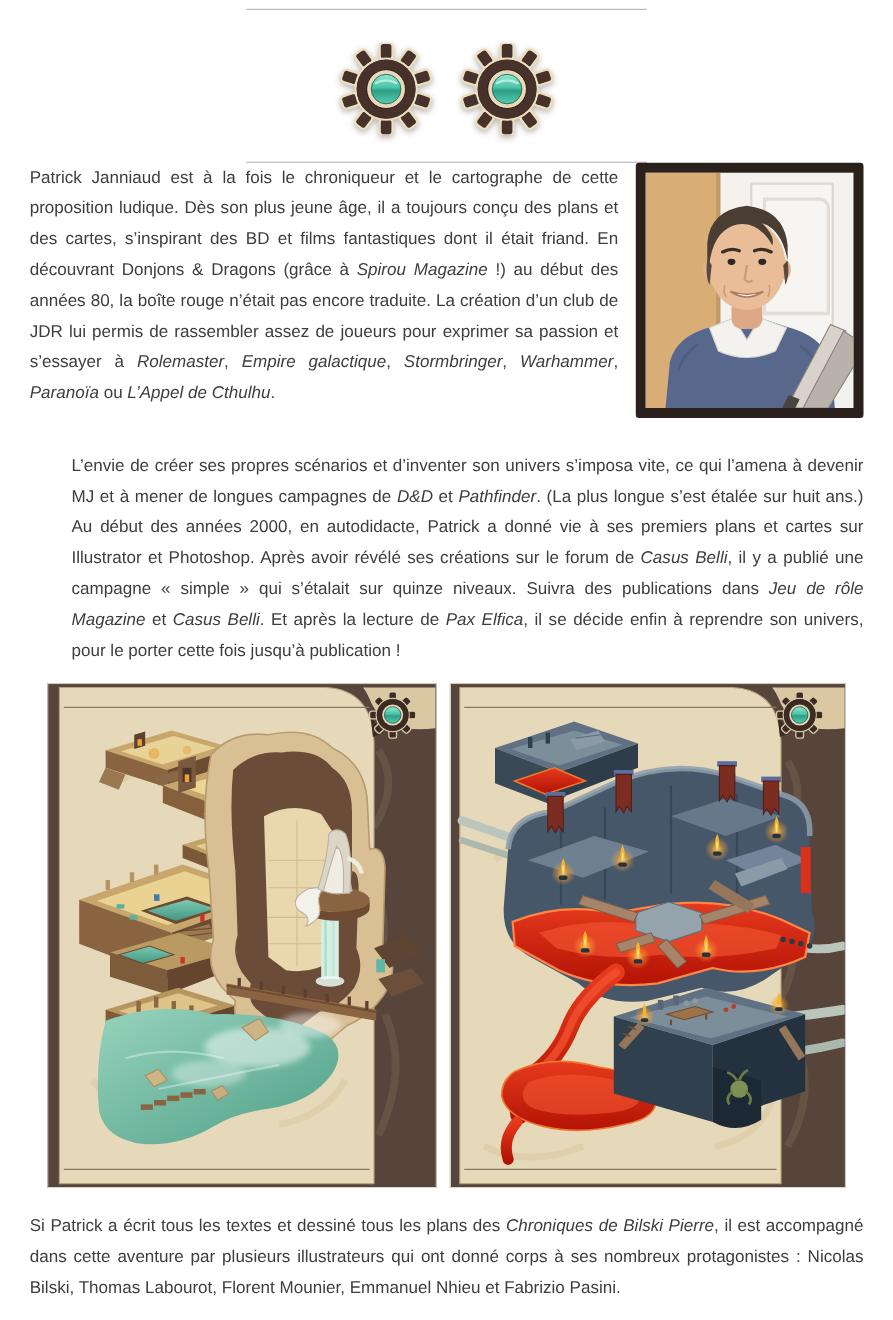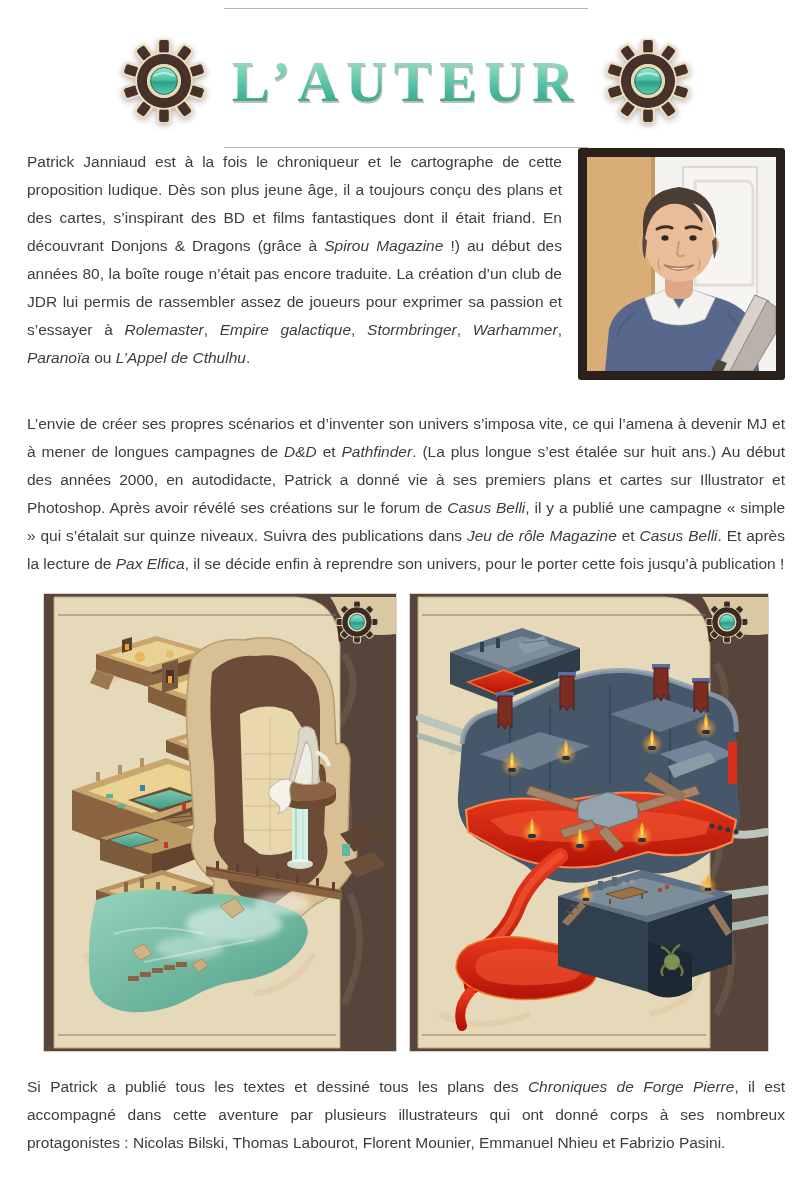--- a/index.html
+++ b/index.html
@@ -25,21 +25,21 @@
       -webkit-background-clip:text;background-clip:text;color:transparent;
     }
   }
   .content{padding:0 27px;}
   .intro{}
   .para{font-size:15.5px;line-height:28px;text-align:justify;margin:0;}
   .photo{
     float:right;width:189px;height:214px;border:9px solid #2a211d;border-radius:3px;
     margin:0 0 8px 16px;background:#f2efe9;line-height:0;box-shadow:inset 0 0 0 1px #17100d;
   }
-  .p2{clear:both;padding-top:22px;}
+  .p2{clear:both;padding-top:22px;margin-left:38px;}
   .maps{display:flex;justify-content:center;gap:12px;margin-top:15px;}
   .map{margin:0;border:1px solid #d9d3c7;line-height:0;background:#57453c;}
   .p3{margin-top:21px;}
   em{font-style:italic;}
 </style>
 </head>
 <body>
 
 <svg width="0" height="0" style="position:absolute" aria-hidden="true">
   <defs>
@@ -89,21 +89,20 @@
         <rect x="43" y="0" width="14" height="18" rx="4" transform="rotate(288 50 50)"></rect>
         <rect x="43" y="0" width="14" height="18" rx="4" transform="rotate(324 50 50)"></rect>
         <circle cx="50" cy="50" r="33"></circle>
       </g>
       <circle cx="50" cy="50" r="32" fill="#46322a"></circle>
       <circle cx="50" cy="50" r="21" fill="#ead9b8" stroke="#241a16" stroke-width="1"></circle>
       <circle cx="50" cy="50" r="16" fill="url(#gemG)" stroke="#1f665a" stroke-width="1"></circle>
       <path d="M38,44 Q50,37 62,44" stroke="#c4f1e2" stroke-width="2.5" fill="none" opacity=".85"></path>
     </svg>
   </span>
-  <h1 class="title">L’AUTEUR</h1>
   <span class="gear-wrap">
     <svg viewBox="0 0 100 100" width="84" height="84">
       <g fill="#46322a" stroke="#ecdfc0" stroke-width="2.5">
         <rect x="43" y="0" width="14" height="18" rx="4"></rect>
         <rect x="43" y="0" width="14" height="18" rx="4" transform="rotate(36 50 50)"></rect>
         <rect x="43" y="0" width="14" height="18" rx="4" transform="rotate(72 50 50)"></rect>
         <rect x="43" y="0" width="14" height="18" rx="4" transform="rotate(108 50 50)"></rect>
         <rect x="43" y="0" width="14" height="18" rx="4" transform="rotate(144 50 50)"></rect>
         <rect x="43" y="0" width="14" height="18" rx="4" transform="rotate(180 50 50)"></rect>
         <rect x="43" y="0" width="14" height="18" rx="4" transform="rotate(216 50 50)"></rect>
@@ -504,15 +503,15 @@
             <circle r="15"></circle>
           </g>
           <circle r="14.5" fill="#3c2b23"></circle>
           <circle r="9.5" fill="#e7d7b4"></circle>
           <circle r="7.5" fill="url(#gemG)" stroke="#1f665a" stroke-width=".8"></circle>
         </g>
       </svg>
     </figure>
   </div>
 
-  <p class="para p3"><span>Si Patrick a publié tous les textes et dessiné tous les plans des </span><em>Chroniques de Forge Pierre</em><span>, il est accompagné dans cette aventure par plusieurs illustrateurs qui ont donné corps à ses nombreux protagonistes : Nicolas Bilski, Thomas Labourot, Florent Mounier, Emmanuel Nhieu et Fabrizio Pasini.</span></p>
+  <p class="para p3"><span>Si Patrick a écrit tous les textes et dessiné tous les plans des </span><em>Chroniques de Bilski Pierre</em><span>, il est accompagné dans cette aventure par plusieurs illustrateurs qui ont donné corps à ses nombreux protagonistes : Nicolas Bilski, Thomas Labourot, Florent Mounier, Emmanuel Nhieu et Fabrizio Pasini.</span></p>
 
 </main>
 
 </body></html>

